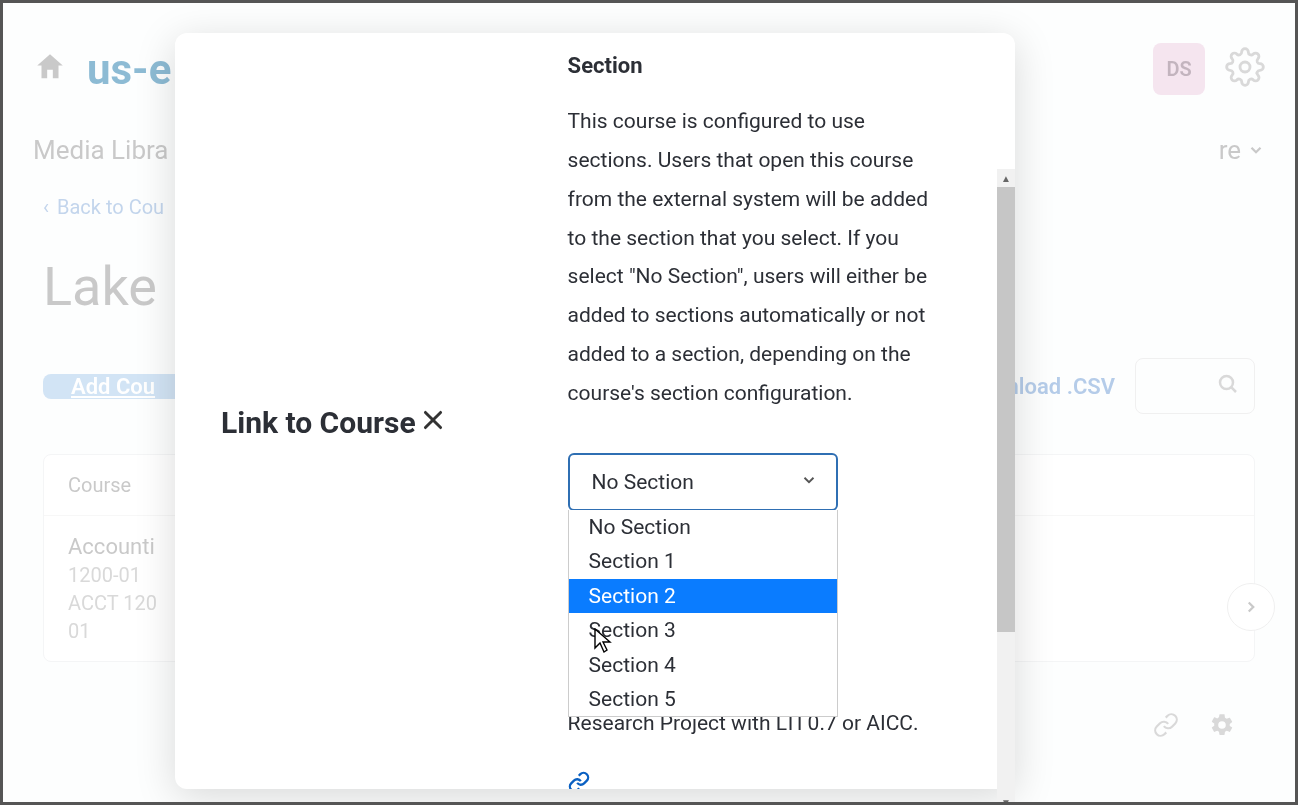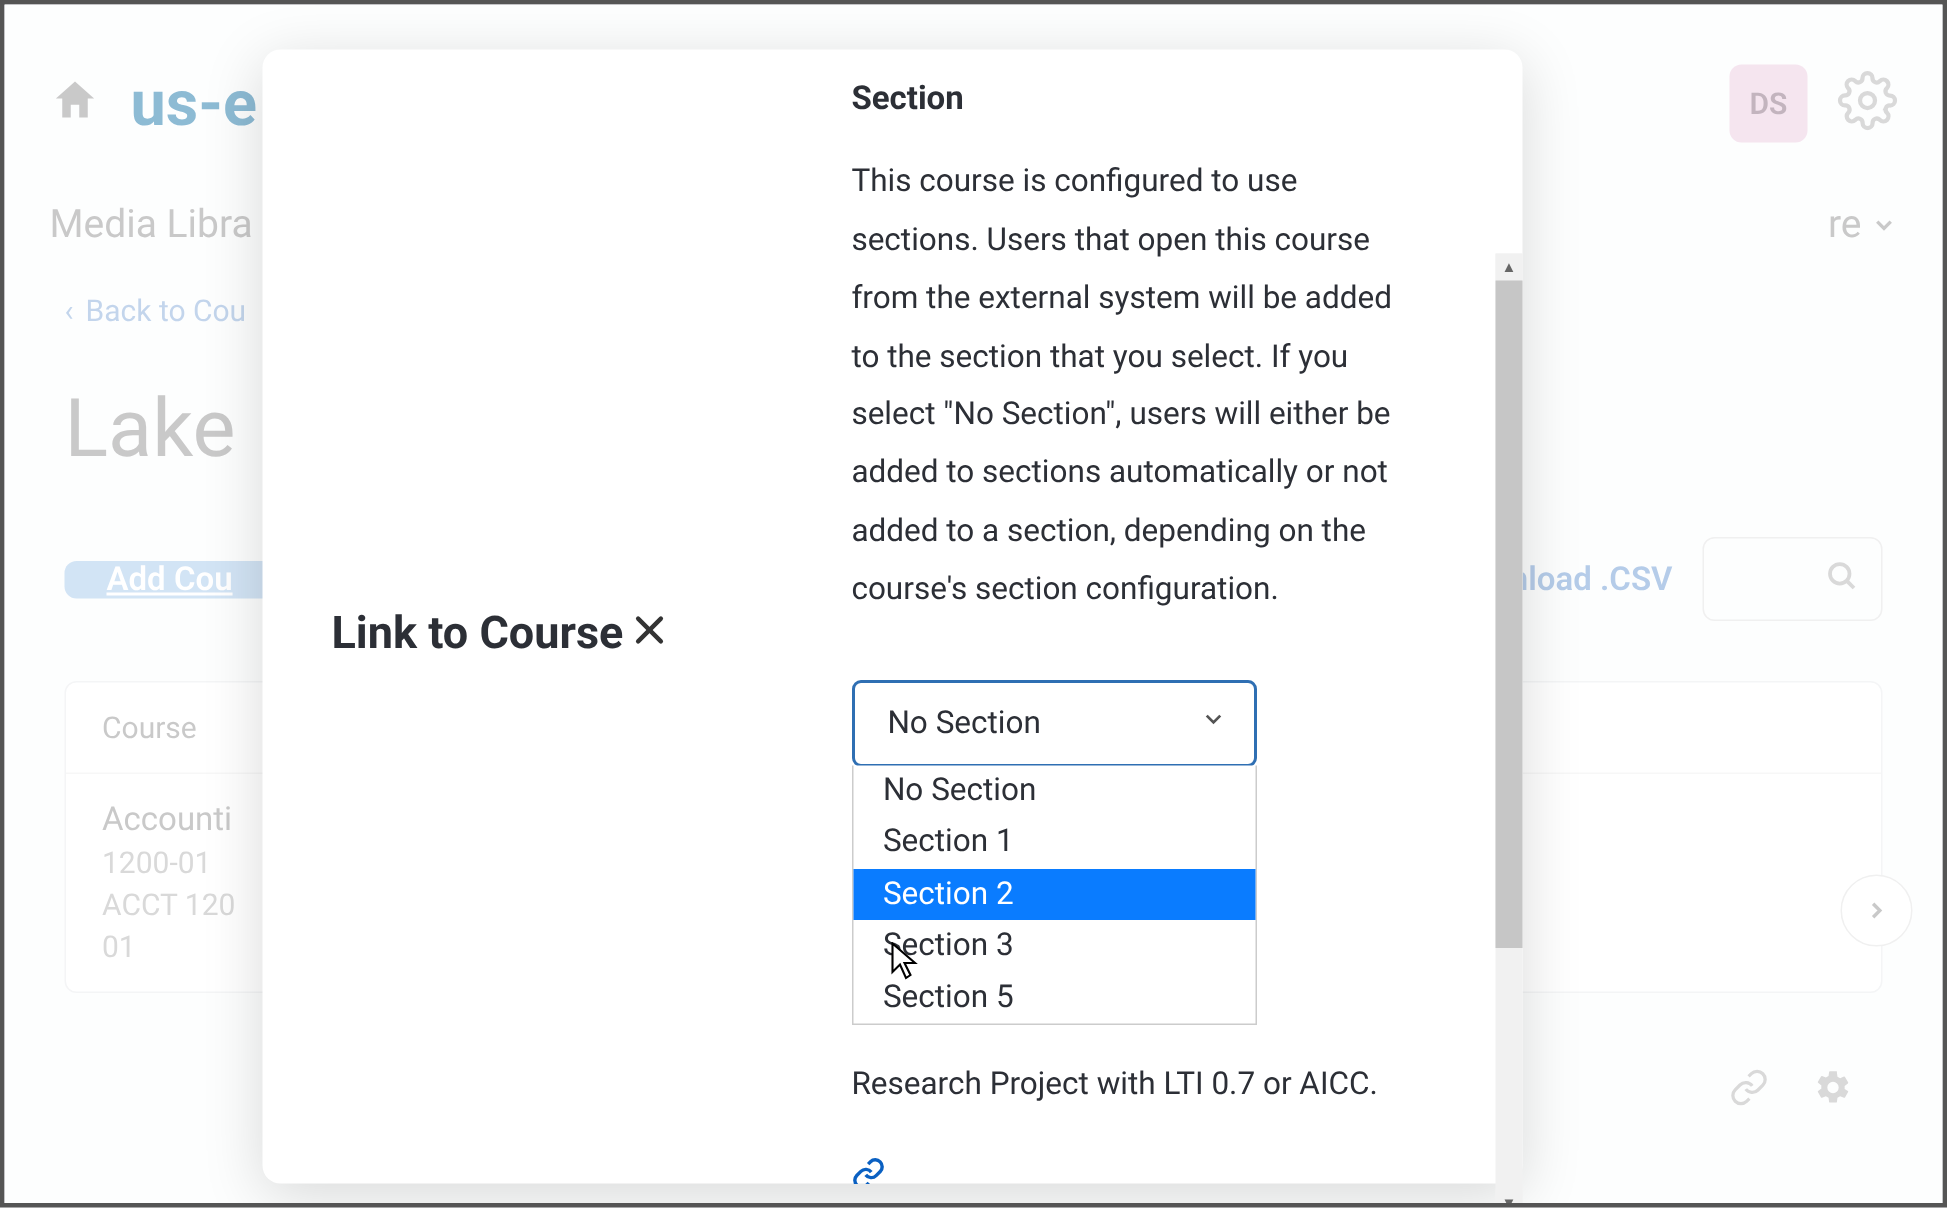--- a/index.html
+++ b/index.html
@@ -430,20 +430,21 @@
           <svg width="18" height="18" viewBox="0 0 24 24" fill="none" stroke="currentColor" stroke-width="2.5">
               <polyline points="6 9 12 15 18 9"></polyline>
             </svg>
         </span>
       </div>
       <div class="dropdown-list" id="dropdown-list">
           <div class="dropdown-item">No Section</div>
           <div class="dropdown-item">Section 1</div>
           <div class="dropdown-item highlight">Section 2</div>
           <div class="dropdown-item">Section 3</div>
+          <div class="dropdown-item">Section 4</div>
           <div class="dropdown-item">Section 5</div>
         </div>
     </div>
 
     <div class="link-text">Research Project with LTI 0.7 or AICC.</div>
 
     <div class="copy-link">
       <span>
         <svg width="22" height="22" viewBox="0 0 24 24" fill="none" stroke="currentColor" stroke-width="2.5">
             <path d="M10 13a5 5 0 0 0 7.54.54l3-3a5 5 0 0 0-7.07-7.07l-1.72 1.71"></path>

